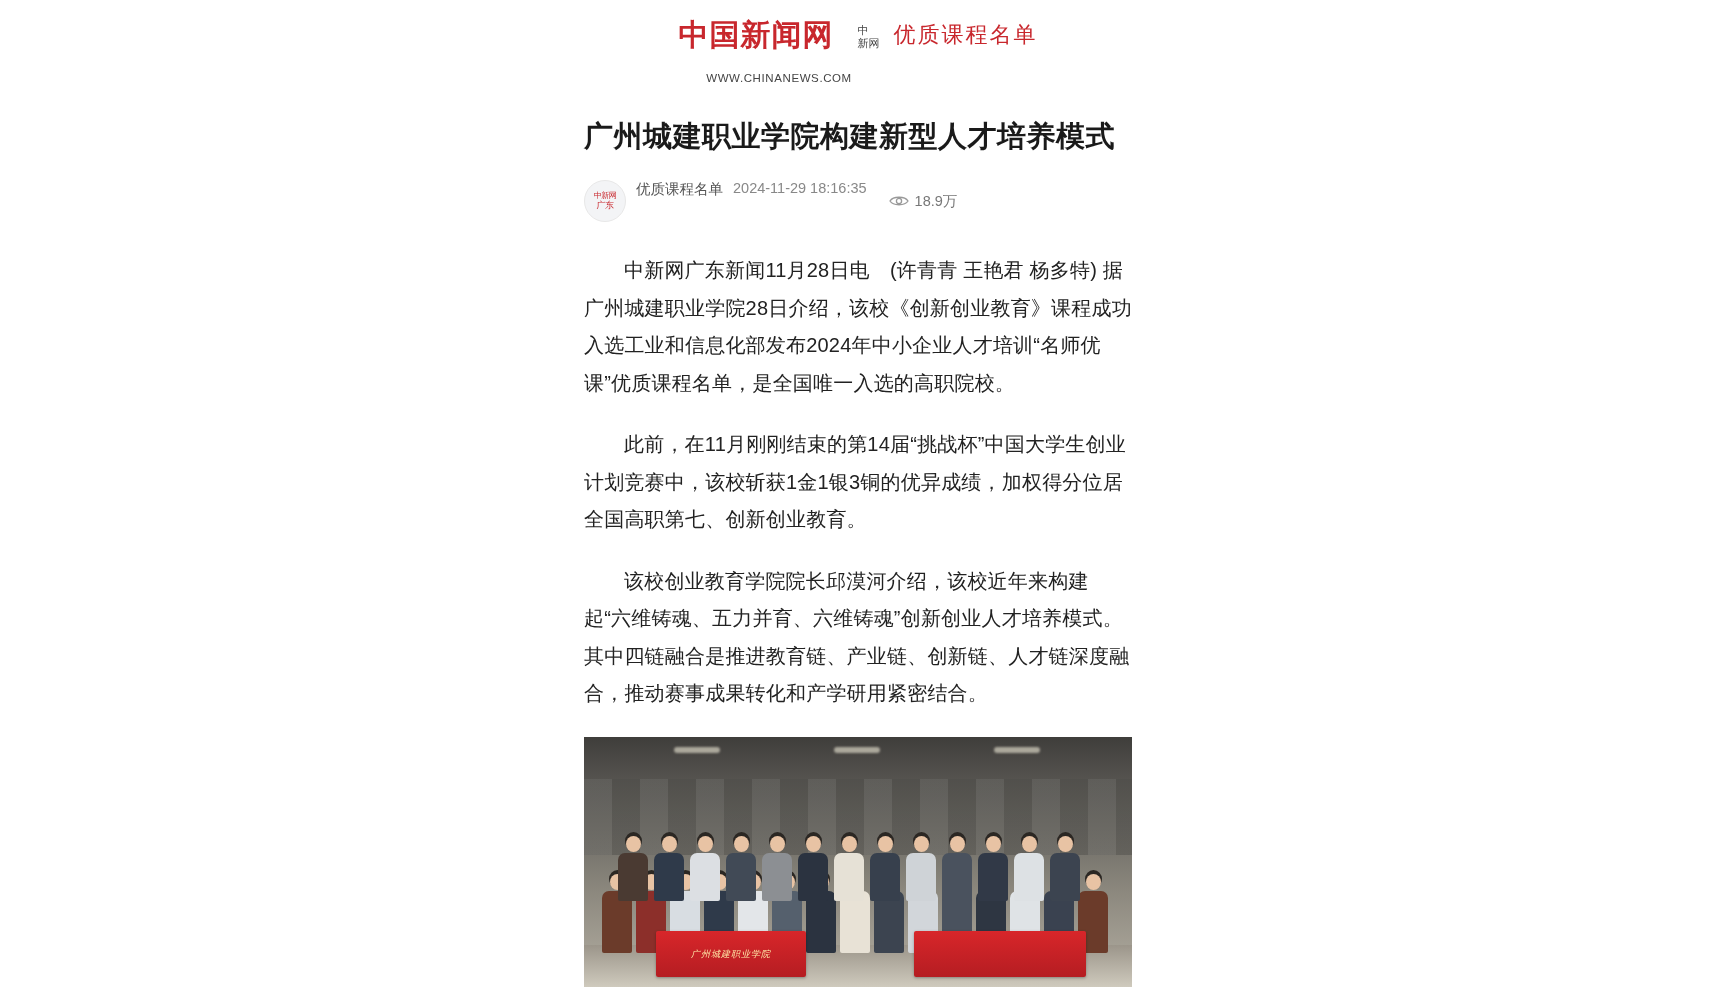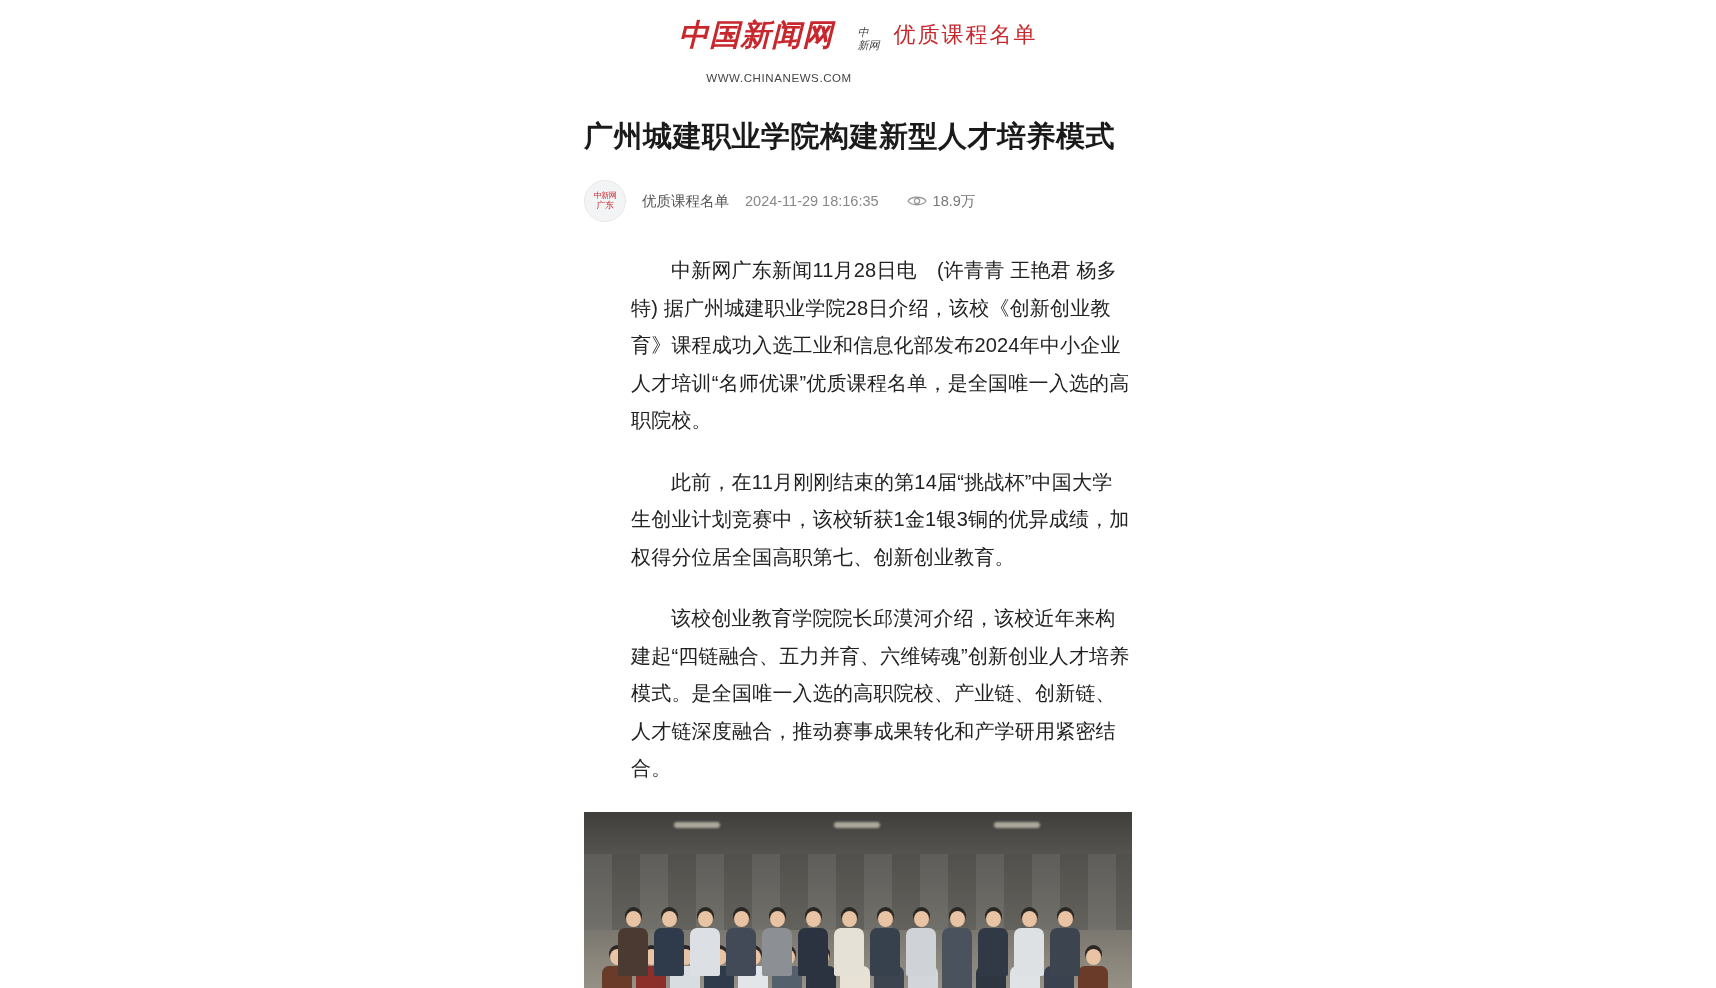--- a/index.html
+++ b/index.html
@@ -31,23 +31,22 @@
     align-items: flex-start;
     gap: 14px;
   }
   .logo-left {
     display: flex;
     flex-direction: column;
     align-items: center;
   }
   .logo-row {
     display: flex;
-    align-items: flex-end;
+    align-items: center;
     gap: 24px;
-    font-style: italic;
   }
   .logo-cn {
     font-family: "DejaVu Serif", "Liberation Serif", serif;
     font-weight: bold;
     font-size: 30px;
     line-height: 34px;
     color: #c8272d;
     letter-spacing: 1px;
     white-space: nowrap;
   }
@@ -86,22 +85,21 @@
     font-family: "Liberation Sans", sans-serif;
     font-weight: bold;
     font-size: 29px;
     line-height: 36px;
     color: #1a1a1a;
     letter-spacing: 0.5px;
     margin: 0 0 0 0;
   }
   .meta-row {
     display: flex;
-    align-items: center;
-    gap: 16px;
+    gap: 10px;
     margin-top: 26px;
   }
   .meta-avatar {
     width: 40px;
     height: 40px;
     border-radius: 50%;
     background: #f3f4f6;
     border: 1px solid #e8e8e8;
     display: flex;
     flex-direction: column;
@@ -138,21 +136,20 @@
     gap: 6px;
     margin-left: 12px;
   }
   .eye-icon { display: block; }
   .meta-viewcount {
     font-size: 14.5px;
     color: #777;
   }
   .body-text {
     margin-top: 30px;
-    margin-left: 47px;
   }
   .body-text p {
     font-family: "Liberation Sans", sans-serif;
     font-size: 20px;
     line-height: 37.5px;
     color: #222;
     margin: 0 0 24px 0;
     text-indent: 2em;
     letter-spacing: 0.2px;
   }
@@ -272,21 +269,21 @@
             <circle cx="10" cy="7" r="2.6" fill="none" stroke="#999" stroke-width="1.3"></circle>
           </svg>
         </span>
         <span class="meta-viewcount">18.9万</span>
       </span>
     </div>
 
     <div class="body-text">
       <p>中新网广东新闻11月28日电　(许青青 王艳君 杨多特) 据广州城建职业学院28日介绍，该校《创新创业教育》课程成功入选工业和信息化部发布2024年中小企业人才培训“名师优课”优质课程名单，是全国唯一入选的高职院校。</p>
       <p>此前，在11月刚刚结束的第14届“挑战杯”中国大学生创业计划竞赛中，该校斩获1金1银3铜的优异成绩，加权得分位居全国高职第七、创新创业教育。</p>
-      <p>该校创业教育学院院长邱漠河介绍，该校近年来构建起“四链融合、五力并育、六维铸魂”创新创业人才培养模式。是全国唯一入选的高职院校、产业链、创新链、人才链深度融合，推动赛事成果转化和产学研用紧密结合。</p>
+      <p>该校创业教育学院院长邱漠河介绍，该校近年来构建起“六维铸魂、五力并育、六维铸魂”创新创业人才培养模式。其中四链融合是推进教育链、产业链、创新链、人才链深度融合，推动赛事成果转化和产学研用紧密结合。</p>
     </div>
 
     <div class="photo">
       <div class="hall-wall"></div>
       <div class="hall-ceiling"></div>
       <div class="hall-light" style="left:90px"></div>
       <div class="hall-light" style="left:250px"></div>
       <div class="hall-light" style="left:410px"></div>
       <div class="floor"></div>
 

